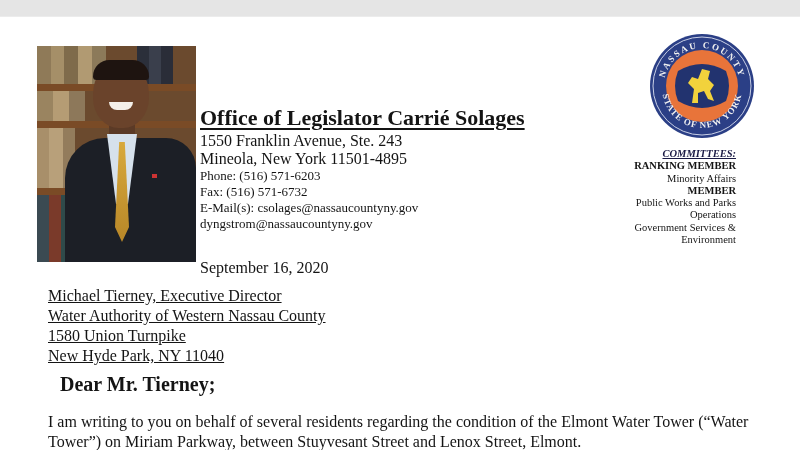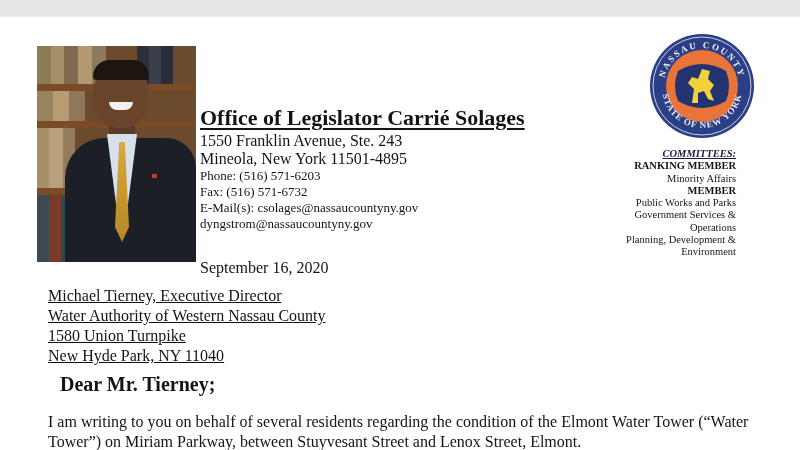--- a/index.html
+++ b/index.html
@@ -155,23 +155,22 @@
     <textPath href="#arcBot" startOffset="50%" text-anchor="middle" dy="6">STATE OF NEW YORK</textPath>
   </text>
 </svg>
 
 <div class="committees">
   <div class="heading">COMMITTEES:</div>
   <div class="role">RANKING MEMBER</div>
   <div>Minority Affairs</div>
   <div class="role">MEMBER</div>
   <div>Public Works and Parks</div>
+  <div>Operations</div>
   <div>Government Services &amp;</div>
-  <div>Operations</div>
-  <div>Planning, Development &amp;</div>
   <div>Environment</div>
 </div>
 
 <div class="recipient">
   <div>Michael Tierney, Executive Director</div>
   <div>Water Authority of Western Nassau County</div>
   <div>1580 Union Turnpike</div>
   <div>New Hyde Park, NY 11040</div>
 </div>
 

